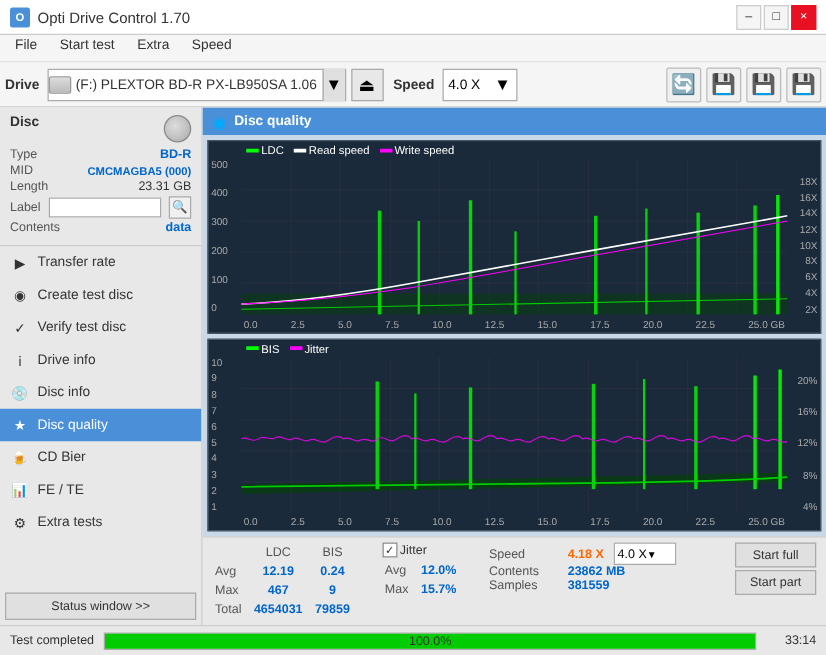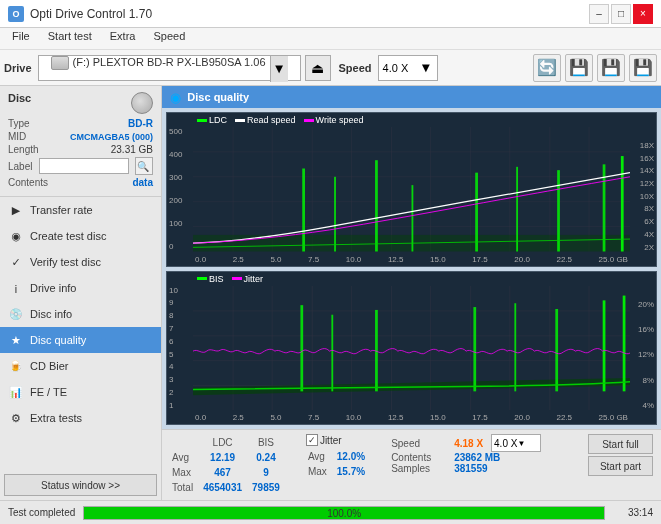--- a/index.html
+++ b/index.html
@@ -40,24 +40,25 @@
       height: 36px;
       display: flex;
       align-items: center;
       padding: 0 4px;
       border-bottom: 1px solid #ccc;
       gap: 4px;
     }
     .toolbar-label { font-size: 11px; color: #333; font-weight: bold; margin-right: 2px; }
     .toolbar-drive-select {
       display: flex;
+      align-items: center;
       background: white;
       border: 1px solid #aaa;
       height: 26px;
-      padding: 0 12px;
+      padding: 0 0;
       gap: 4px;
       min-width: 200px;
     }
     .drive-icon { width: 18px; height: 14px; background: #ccc; border-radius: 2px; position: relative; }
     .toolbar-select { font-size: 11px; color: #333; flex: 1; border: none; outline: none; background: transparent; }
     .toolbar-dropdown-btn { width: 18px; height: 26px; background: #e0e0e0; border: none; border-left: 1px solid #aaa; cursor: pointer; display: flex; align-items: center; justify-content: center; }
     .eject-btn { width: 26px; height: 26px; border: 1px solid #aaa; background: #e8e8e8; cursor: pointer; display: flex; align-items: center; justify-content: center; }
     .speed-label { font-size: 11px; color: #333; font-weight: bold; margin-left: 4px; margin-right: 2px; }
     .speed-select-box { display: flex; align-items: center; background: white; border: 1px solid #aaa; height: 26px; padding: 0 4px; min-width: 60px; }
     .toolbar-spacer { flex: 1; }

